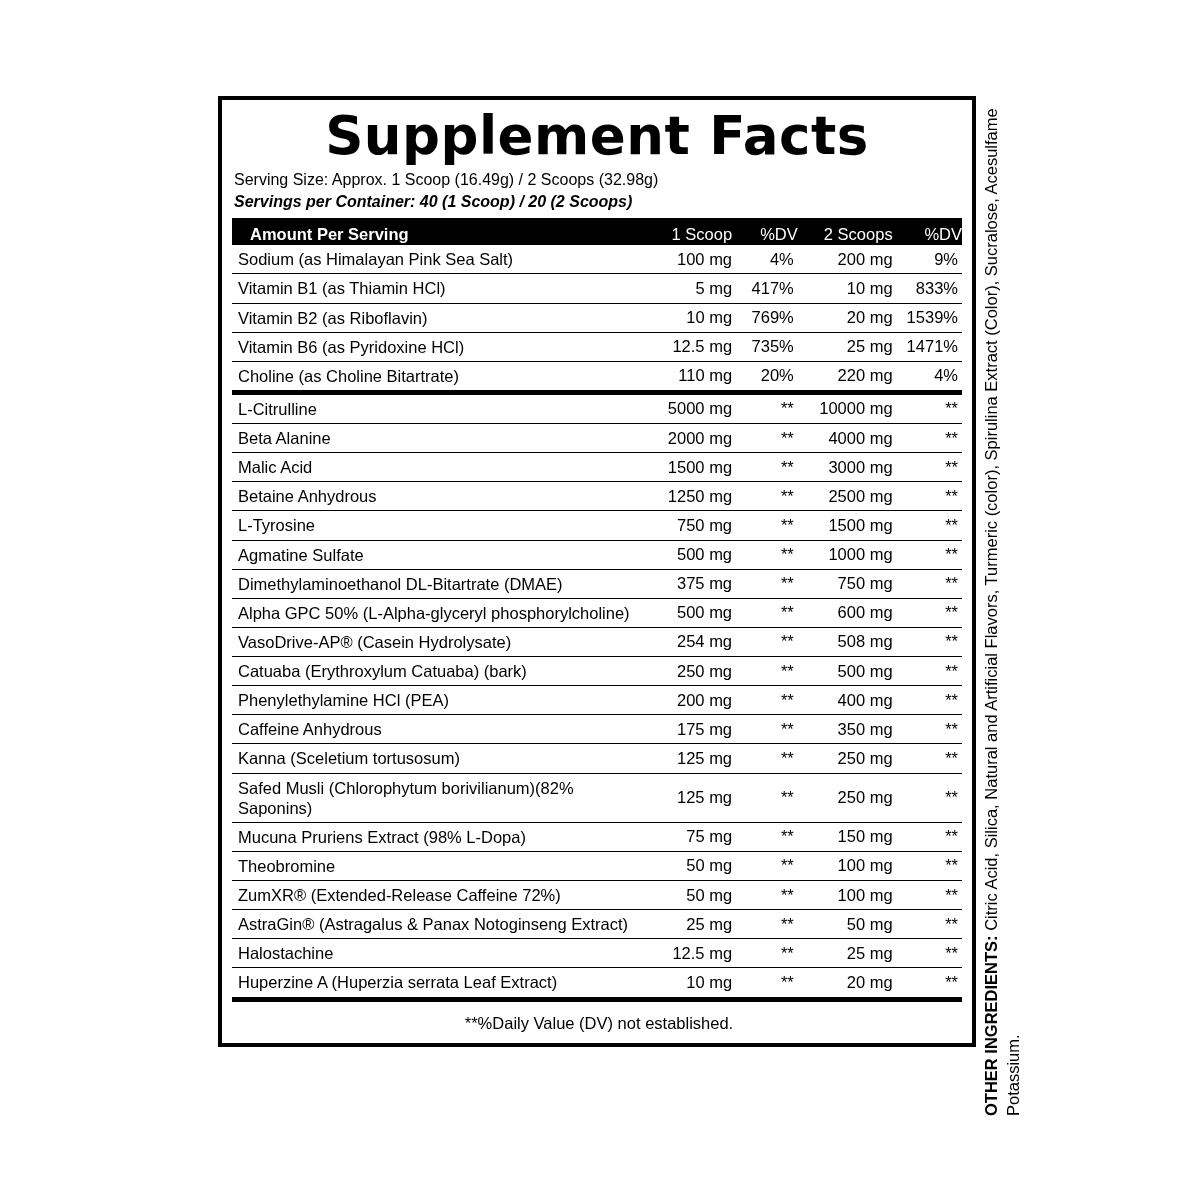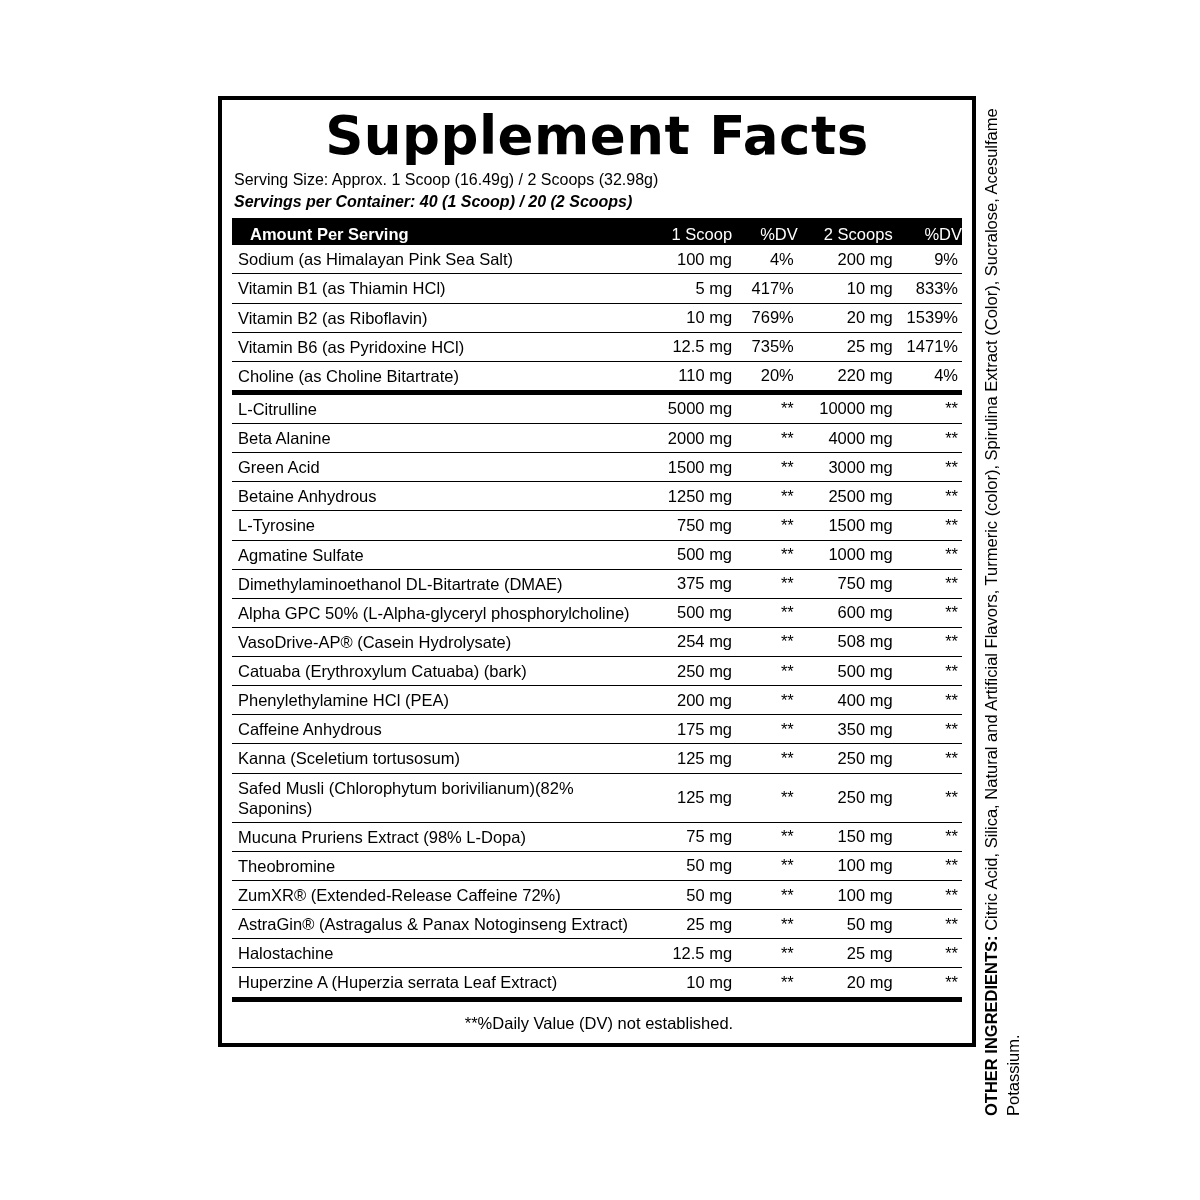--- a/index.html
+++ b/index.html
@@ -216,21 +216,21 @@
             <td class="dv">**</td>
           </tr>
           <tr class="data">
             <td class="name">Beta Alanine</td>
             <td class="num">2000 mg</td>
             <td class="dv">**</td>
             <td class="num">4000 mg</td>
             <td class="dv">**</td>
           </tr>
           <tr class="data">
-            <td class="name">Green Acid</td>
+            <td class="name">Malic Acid</td>
             <td class="num">1500 mg</td>
             <td class="dv">**</td>
             <td class="num">3000 mg</td>
             <td class="dv">**</td>
           </tr>
           <tr class="data">
             <td class="name">Betaine Anhydrous</td>
             <td class="num">1250 mg</td>
             <td class="dv">**</td>
             <td class="num">2500 mg</td>

